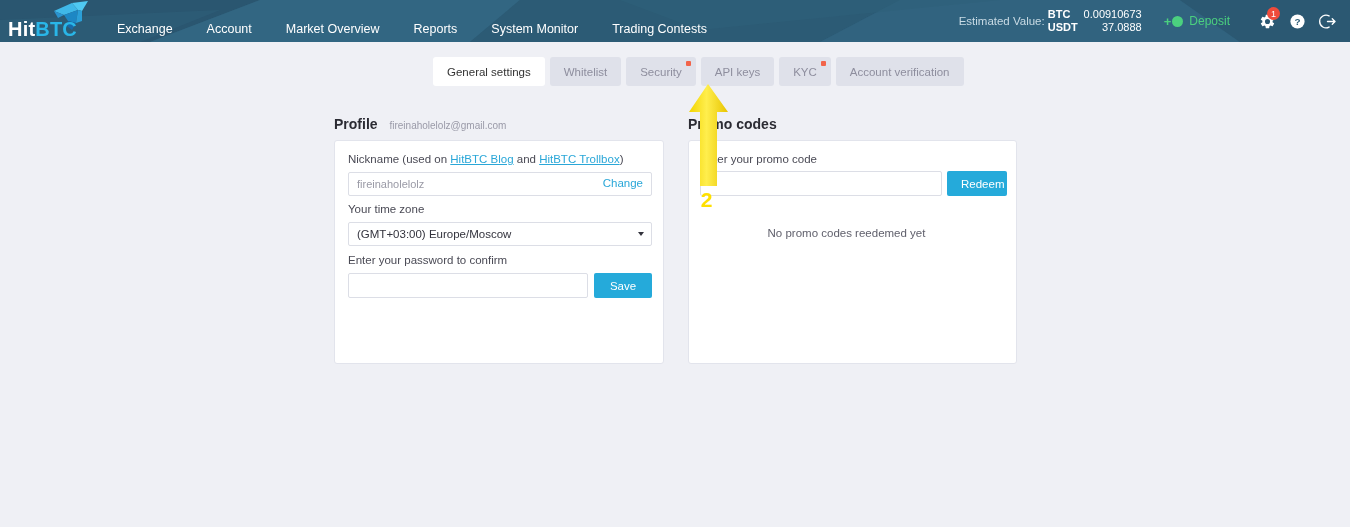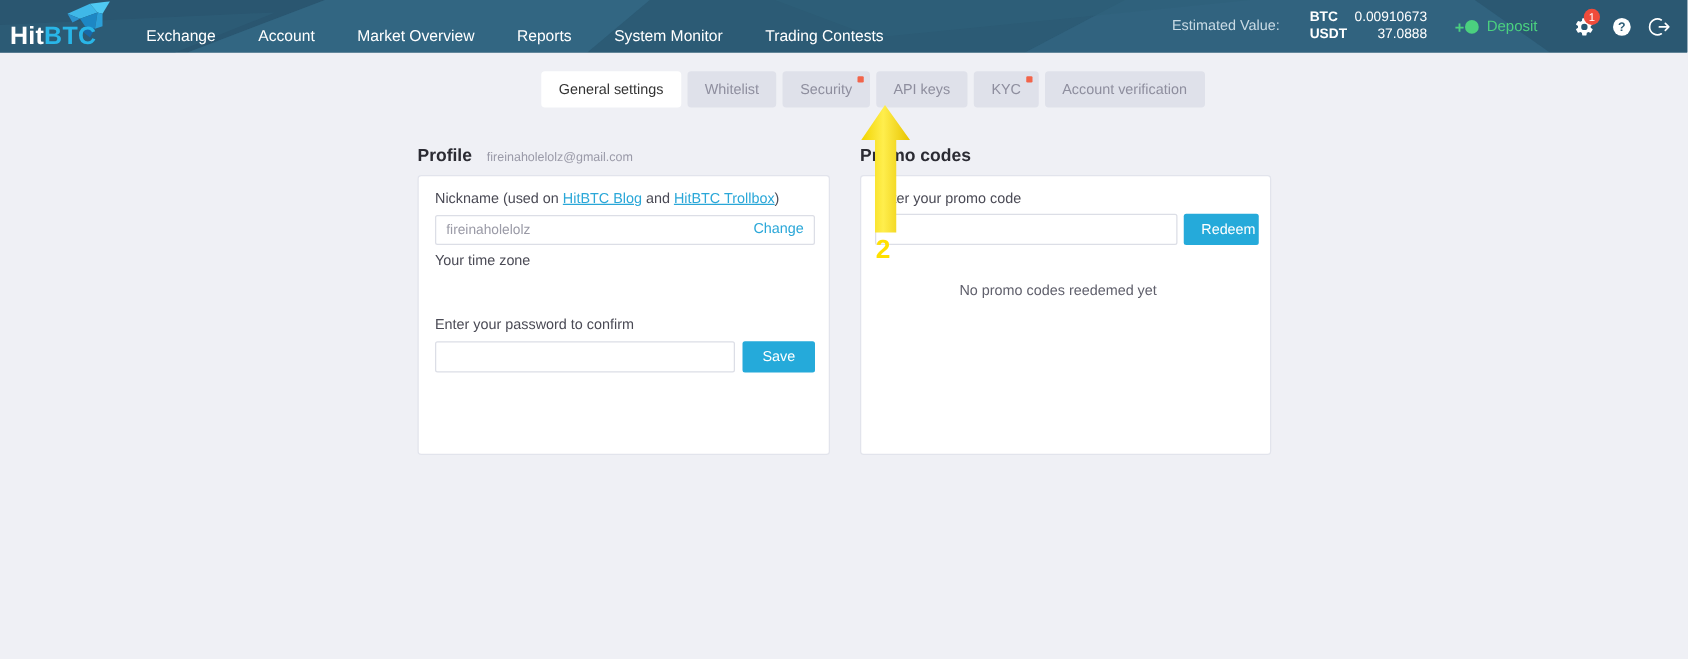--- a/index.html
+++ b/index.html
@@ -34,21 +34,21 @@
   .nav { position: absolute; left: 100px; top: 0; height: 58px; display: flex; align-items: center; }
   .nav a {
     color: #ffffff; font-size: 12.5px; text-decoration: none;
     padding: 0 17px; line-height: 42px; white-space: nowrap;
   }
 
   .hdr-right {
     position: absolute; right: 0; top: 0; height: 42px;
     display: flex; align-items: center;
   }
-  .est-label { color: #c9dbe5; font-size: 11.5px; margin-right: 24px; }
+  .est-label { color: #c9dbe5; font-size: 11.5px; margin-right: 3px; }
   .est-values { font-size: 11px; line-height: 13px; color: #ffffff; margin-right: 22px; }
   .est-row { display: flex; }
   .est-cur { font-weight: bold; width: 32px; }
   .est-num { width: 62px; text-align: right; }
 
   .deposit { display: flex; align-items: center; color: #4bd07f; font-size: 12px; margin-right: 22px; cursor: pointer; }
   .dep-plus { font-size: 13px; font-weight: bold; margin-right: 1px; color:#4bd07f; }
   .dep-dot { width: 11px; height: 11px; border-radius: 50%; background: #4bd07f; margin-right: 6px; }
 
   .hdr-icon { position: relative; width: 30px; height: 42px; display:flex; align-items:center; justify-content:center; cursor: pointer; }
@@ -252,20 +252,24 @@
   <div style="position:absolute; left:13px; top:12px; width:304px;">
     <div class="field-label"><span>Nickname (used on </span><a href="#">HitBTC Blog</a><span> and </span><a href="#">HitBTC Trollbox</a><span>)</span></div>
     <div style="position:relative; margin-top:7px;">
       <input class="inp" type="text" placeholder="fireinaholelolz" style="">
       <span class="change-link">Change</span>
     </div>
   </div>
 
   <div style="position:absolute; left:13px; top:62px; width:304px;">
     <div class="field-label">Your time zone</div>
+    <div class="select-box" style="margin-top:7px;">
+      <span>(GMT+03:00) Europe/Moscow</span>
+      <span class="caret"></span>
+    </div>
   </div>
 
   <div style="position:absolute; left:13px; top:113px; width:304px;">
     <div class="field-label">Enter your password to confirm</div>
     <div style="display:flex; align-items:center; gap:6px; margin-top:7px;">
       <input class="inp" type="password" style="width: 241px; height: 25px;" placeholder="">
       <button class="btn-blue" style="width:58px;">Save</button>
     </div>
   </div>
 </div>

